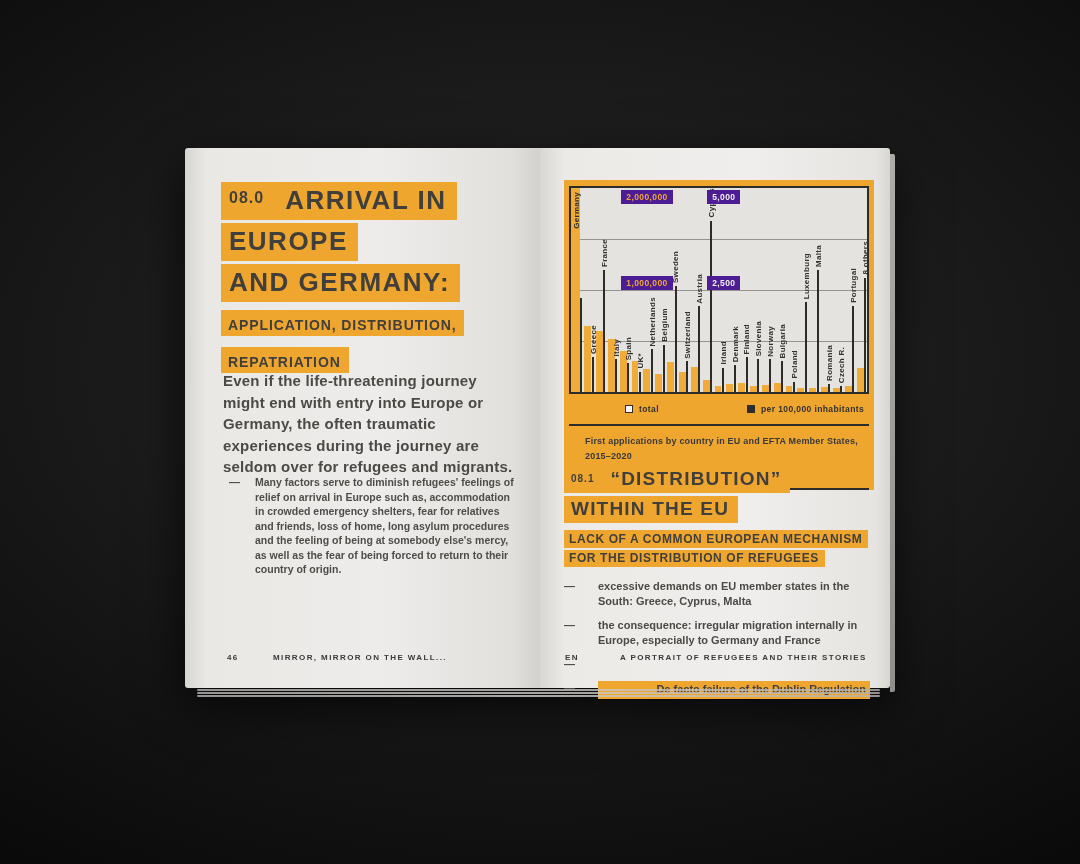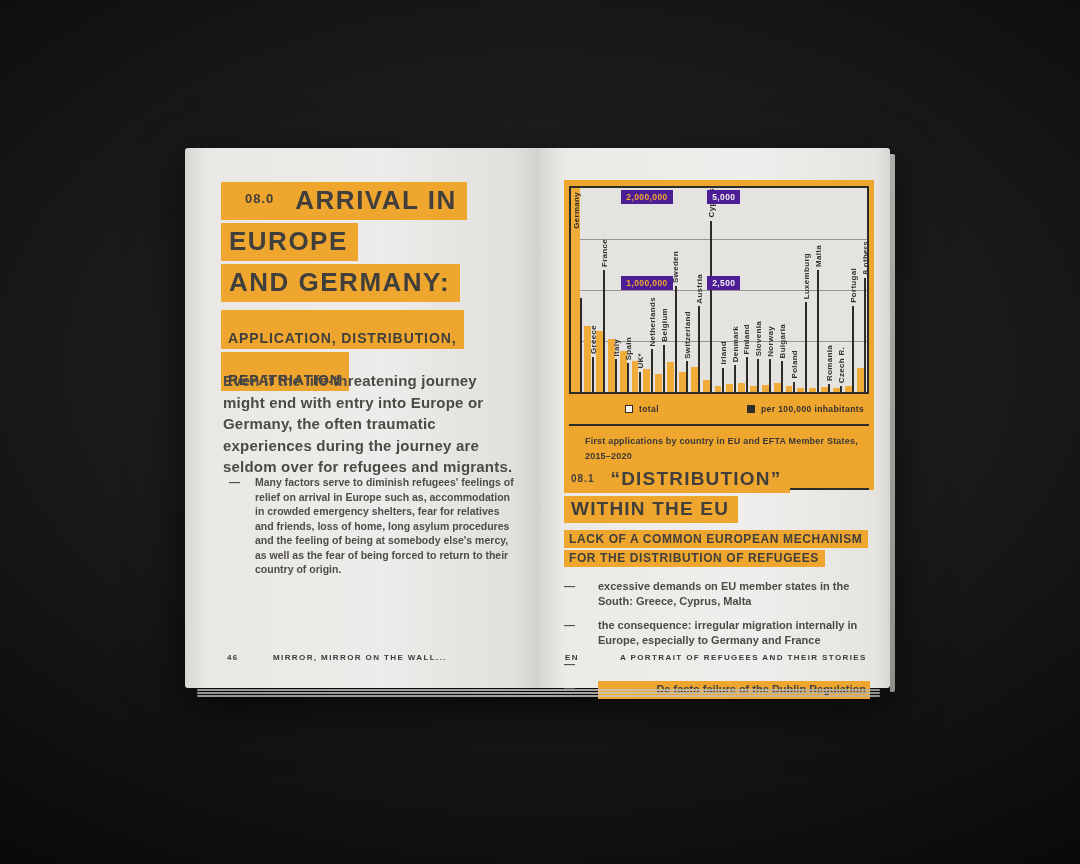--- a/index.html
+++ b/index.html
@@ -20,23 +20,23 @@
 
   
   .hl{background:#efa62f;}
   .strip{display:table;background:#efa62f;color:#413f3c;font-weight:700;white-space:nowrap;}
   .footer{position:absolute;bottom:26px;font-size:8px;font-weight:700;letter-spacing:1.4px;color:#3c3a38;}
   .footer .fnum{display:inline-block;width:46px;}
 
   
   .lp-head{position:absolute;left:36px;top:34px;}
   .strip.big{font-size:26px;letter-spacing:1.5px;padding:3px 10px 4px 8px;margin-bottom:3px;}
-  .secnum{font-size:13px;letter-spacing:1px;display:inline-block;vertical-align:6px;margin-right:21px;margin-left:16px;}
+  .secnum{font-size:16px;letter-spacing:1px;display:inline-block;vertical-align:6px;margin-right:21px;}
   .secnum2{font-size:10px;letter-spacing:1px;display:inline-block;vertical-align:3px;margin-right:16px;}
-  .strip.small{font-size:14px;letter-spacing:.9px;padding:20px 8px 3px 7px;margin-bottom:3px;}
+  .strip.small{font-size:14px;letter-spacing:.9px;padding:7px 8px 3px 7px;margin-bottom:11px;}
   .lp-sub{margin-top:8px;}
   .lp-intro{position:absolute;left:38px;top:222px;width:300px;font-size:15px;line-height:21.5px;
             font-weight:700;color:#4c4a47;letter-spacing:.2px;}
   .bullet-row{display:flex;align-items:flex-start;}
   .bullet-row .dash{width:26px;flex:0 0 26px;font-weight:700;color:#4c4a47;}
   .lp-bullet{position:absolute;left:44px;top:327px;width:290px;font-size:10.5px;line-height:14.5px;
              font-weight:700;color:#4f4d4a;}
   .lp-bullet .dash{font-size:11px;}
 
   

